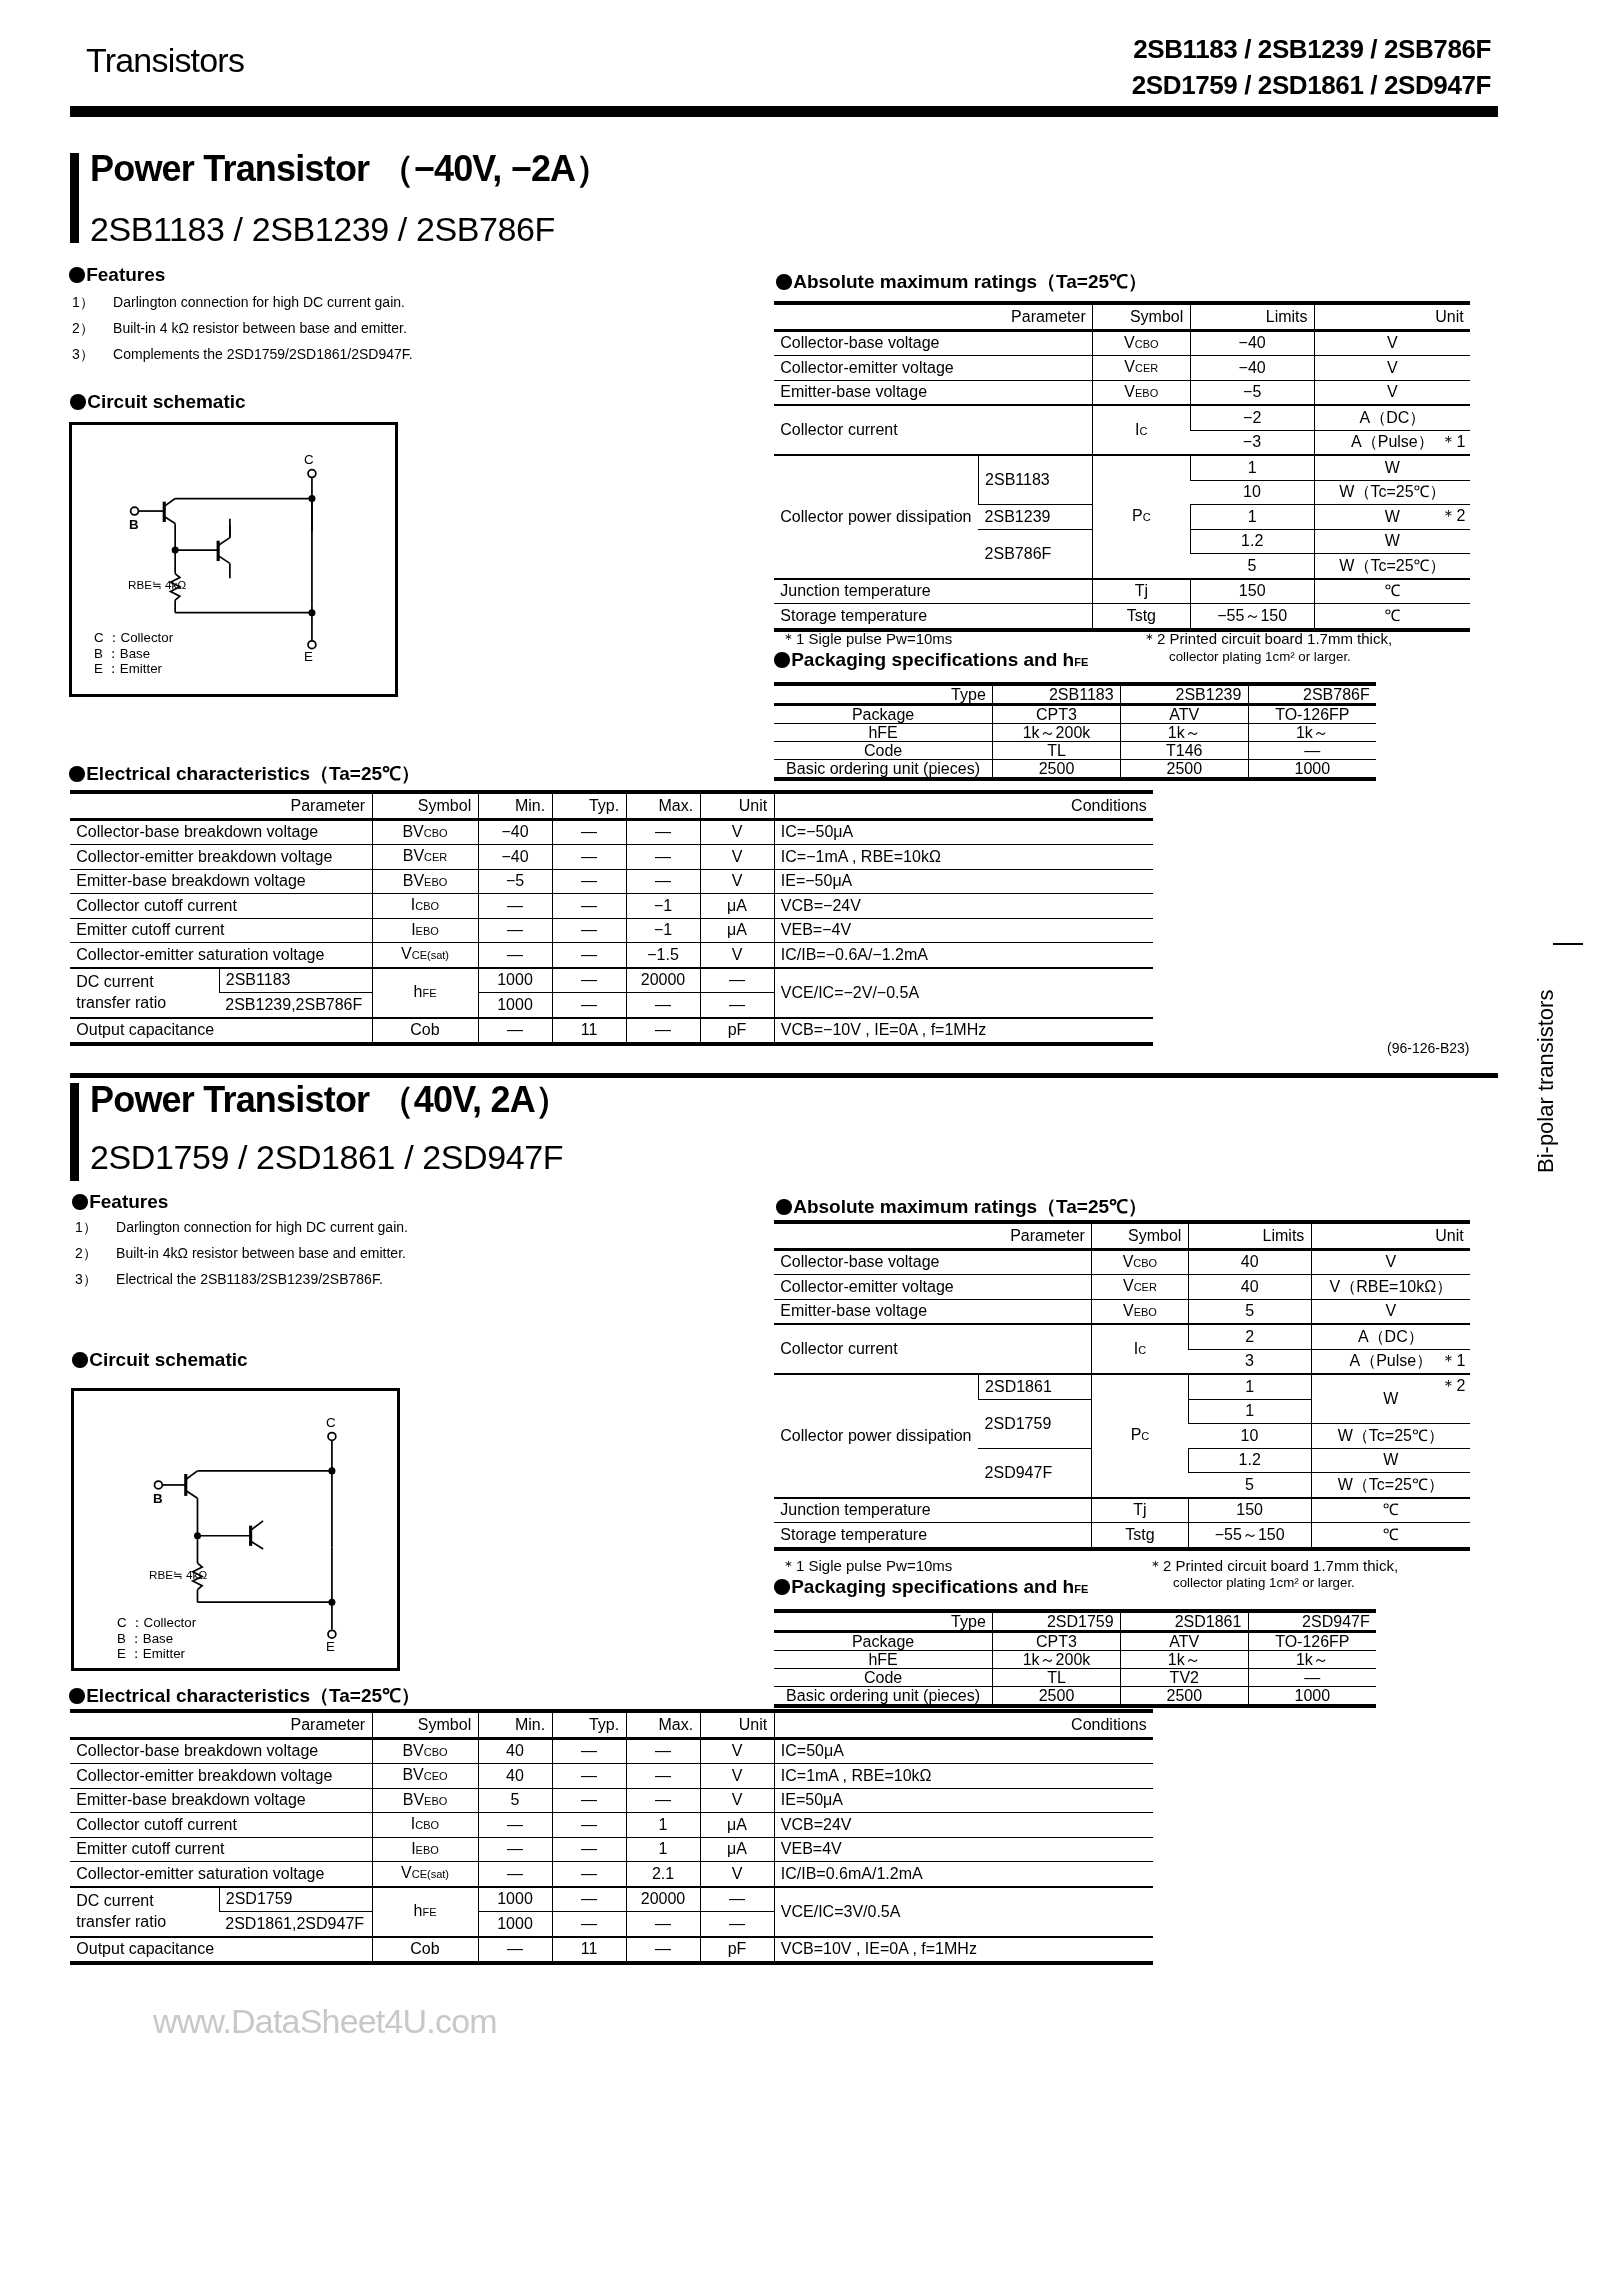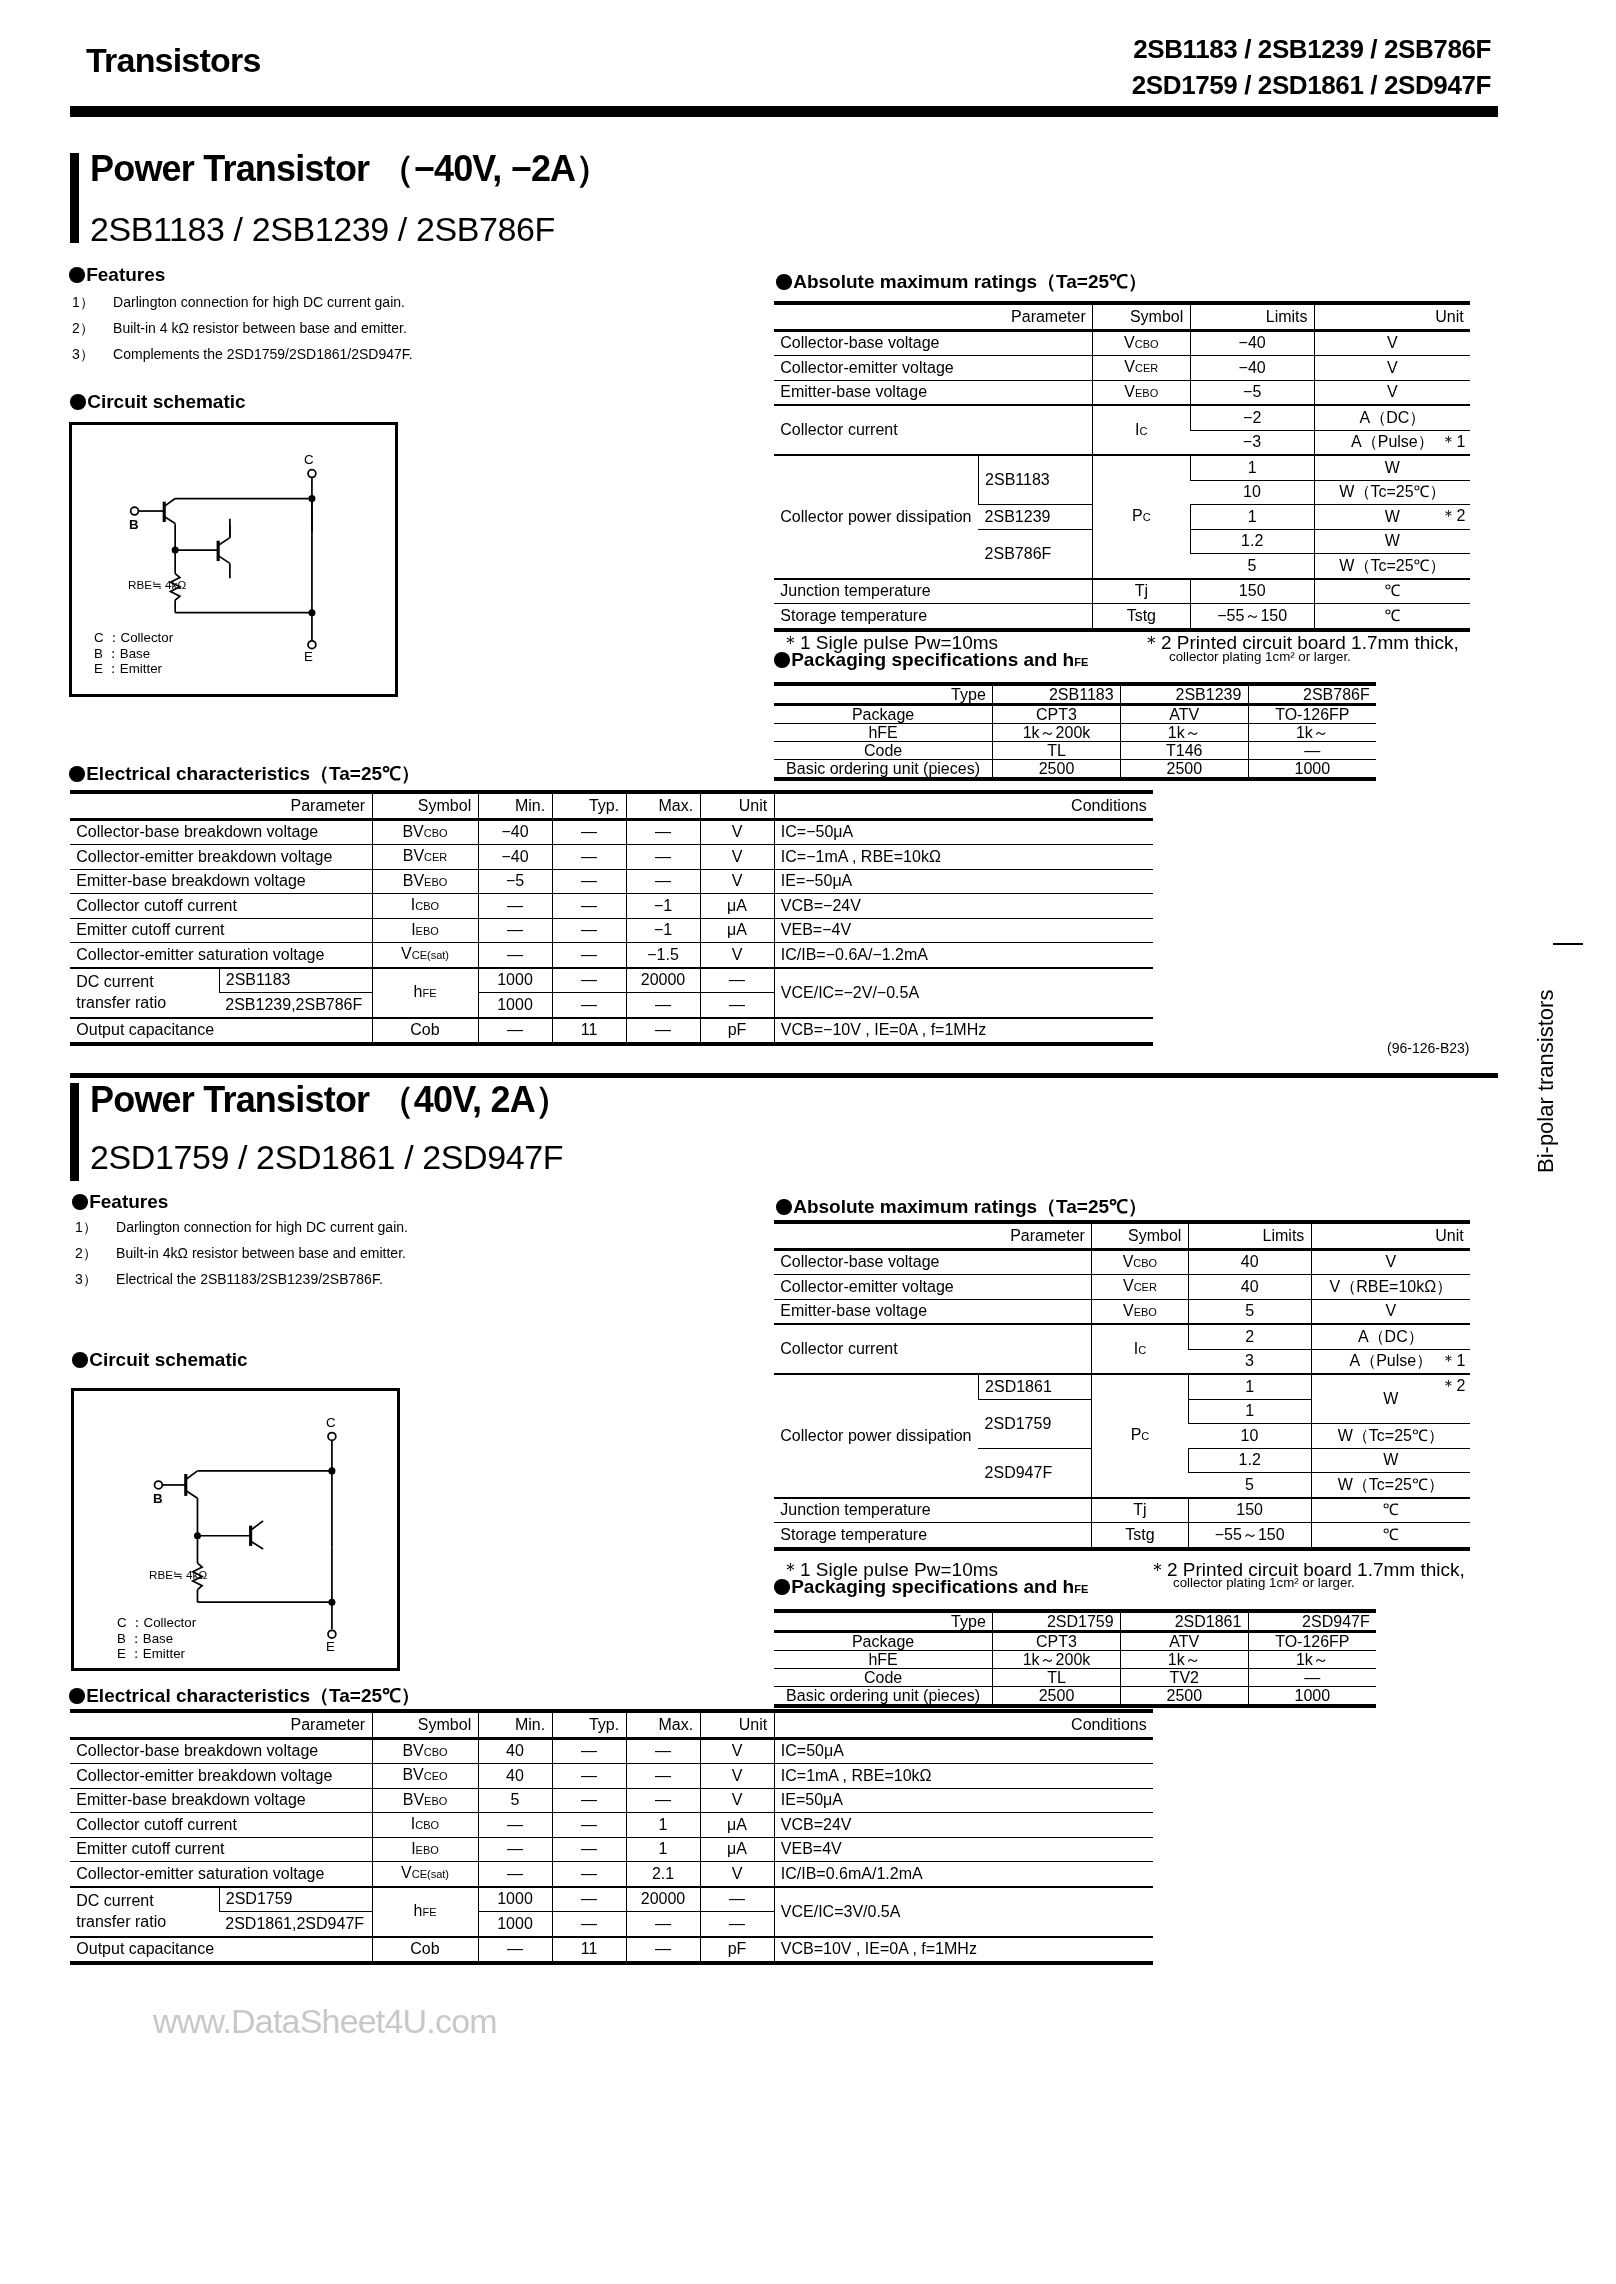--- a/index.html
+++ b/index.html
@@ -1,18 +1,18 @@
 <!DOCTYPE html>
 <html style="font-size:12.5px"><head>
 <meta charset="utf-8">
 <style>
   html, body { margin:0; padding:0; background:#ffffff; }
   body { width:1616px; height:2284px; position:relative; overflow:hidden; font-family:"Liberation Sans", sans-serif; color:#000; }
   .abs { position:absolute; }
-  .hdr-title { left:86px; top:41px; font-size:34px; font-weight:bold; letter-spacing:-0.8px; }
+  .hdr-title { left:86px; top:41px; font-size:34px; font-weight:normal; letter-spacing:-0.8px; }
   .hdr-parts { right:125px; top:31px; font-size:26px; font-weight:bold; text-align:right; line-height:36px; letter-spacing:-0.4px; }
   .hdr-bar { left:70px; top:106px; width:1428px; height:11px; background:#000; }
   .sec-bar { width:8.6px; background:#000; }
   .sec-title { font-size:36px; font-weight:bold; letter-spacing:-0.8px; white-space:nowrap; }
   .sec-sub { font-size:34px; letter-spacing:-0.4px; white-space:nowrap; }
   .heading { font-size:19px; font-weight:bold; white-space:nowrap; }
   .heading .dot { display:inline-block; width:15.6px; height:15.6px; border-radius:50%; background:#000; vertical-align:-1.6px; margin-right:1.6px; }
   .feat { font-size:14px; line-height:26px; white-space:nowrap; }
   .feat .n { display:inline-block; width:41px; padding-left:3.1px; }
   .schem-box { border:3.1px solid #000; box-sizing:border-box; }
@@ -20,21 +20,21 @@
   table.dt td, table.dt th { padding:0 6.3px; white-space:nowrap; border-left:1.6px solid #000; border-top:1.6px solid #000; font-weight:normal; height:23.5px; line-height:22px; }
   table.dt tr > *:first-child { border-left:none; }
   table.dt thead tr { border-top:4.7px solid #000; }
   table.dt thead th { text-align:right; border-top:none; }
   table.dt tbody tr:first-child > * { border-top:3.9px solid #000; }
   table.dt tbody tr:last-child > *, table.dt td.lastrow { border-bottom:4.7px solid #000; }
   table.dt td.c { text-align:center; }
   sub.s { font-size:11px; vertical-align:baseline; }
   .unit-cell { position:relative; }
   .unit-cell .note { position:absolute; right:4.7px; top:0; }
-  .footnote { font-size:19px; white-space:nowrap; }
+  .footnote { font-size:15px; white-space:nowrap; }
   .pk { font-size:14px; }
   .pk td, .pk th { height:17px !important; line-height:17px !important; }
   .docref { font-size:14px; }
   .side-label { font-size:22px; transform:rotate(-90deg); transform-origin:left top; white-space:nowrap; }
   .watermark { font-size:34px; color:#c8c8c8; letter-spacing:-0.8px; }
   .schem-text { font-size:13.3px; }
 </style>
 </head>
 <body>
 

